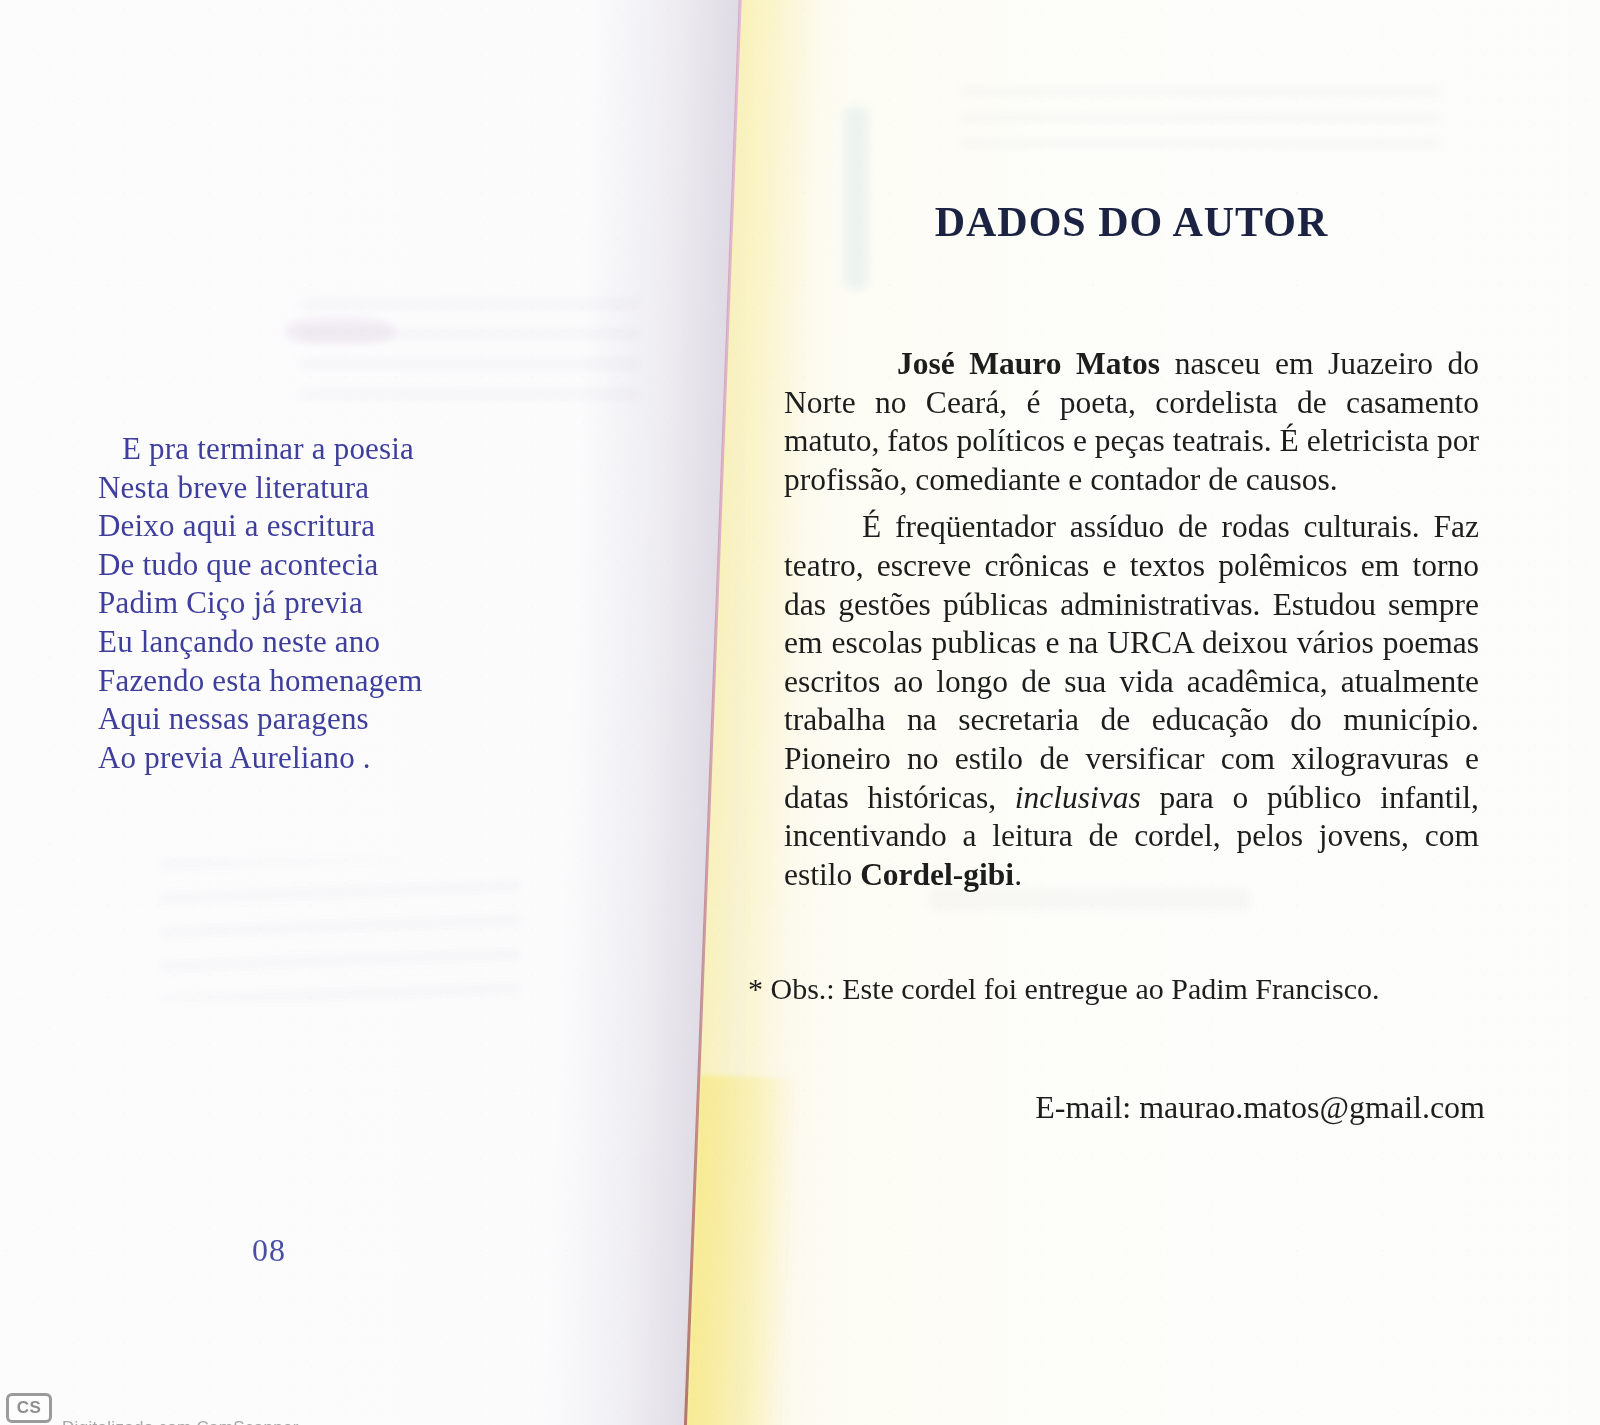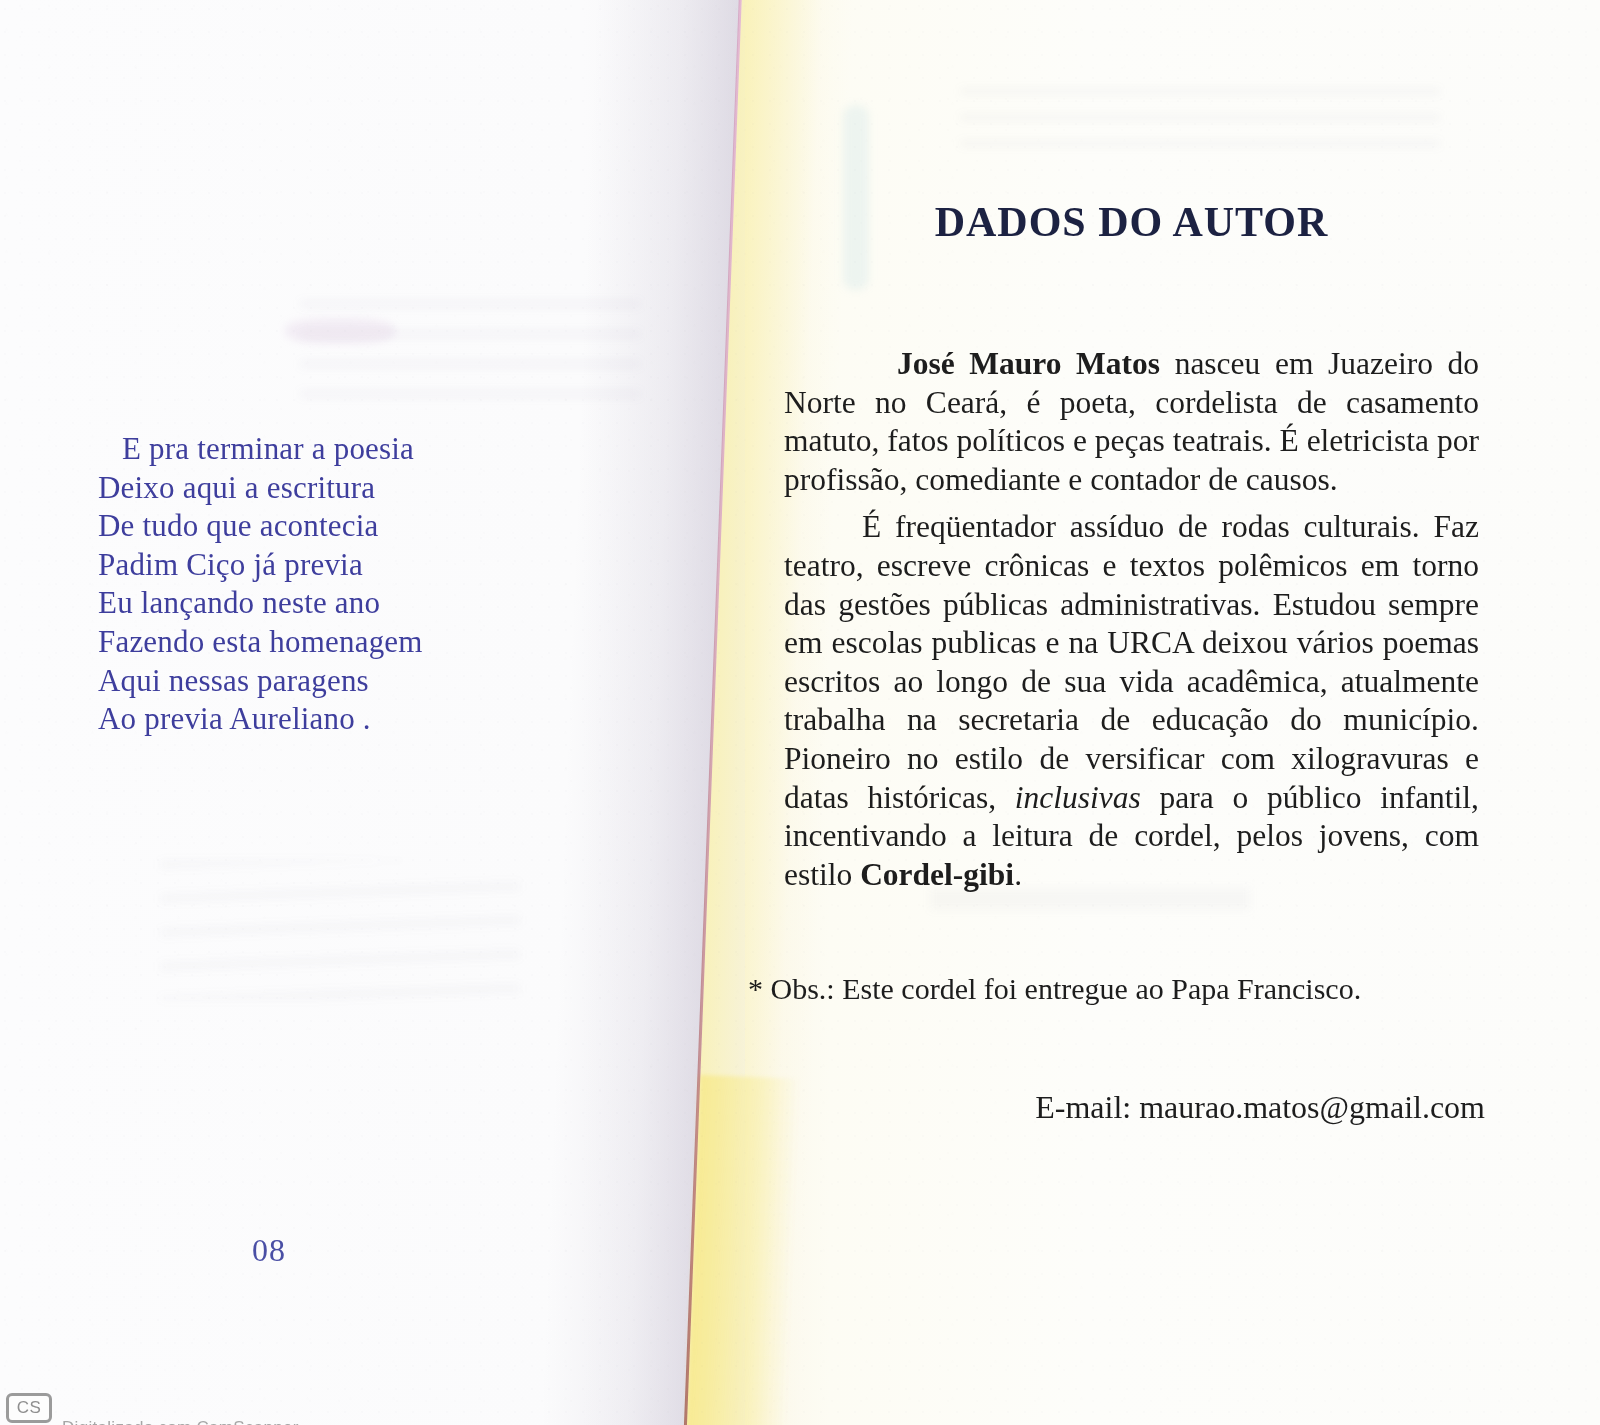--- a/index.html
+++ b/index.html
@@ -109,21 +109,21 @@
   }
 
   
   .watermark{
     position:absolute;left:6px;top:1393px;height:30px;
     display:flex;align-items:center;gap:10px;
     font-family:"Liberation Sans","DejaVu Sans",sans-serif;
   }
   .cs-badge{
     width:40px;height:24px;border:3px solid #9b9b9b;border-radius:6px;
-    background:#fdfdfd;color:#8f8f8f;font-weight:normal;font-size:17px;
+    background:#fdfdfd;color:#8f8f8f;font-weight:bold;font-size:17px;
     display:flex;align-items:center;justify-content:center;letter-spacing:.5px;
   }
   .cs-text{color:var(--watermark_gray,#a6a6a6);font-size:17px;letter-spacing:.3px;margin-top:40px;}
 </style>
 </head>
 <body>
 
 <div class="scan">
 
   <div class="left-page"></div>
@@ -136,39 +136,40 @@
 
   <div class="smudge sm1"></div>
   <div class="smudge sm2"></div>
   <div class="smudge sm3"></div>
   <div class="smudge sm4"></div>
   <div class="smudge sm5"></div>
   <div class="smudge sm6"></div>
 
   <div class="poem">
       <div class="poem-line">E pra terminar a poesia</div>
+      <div class="poem-line">Nesta breve literatura</div>
       <div class="poem-line">Deixo aqui a escritura</div>
       <div class="poem-line">De tudo que acontecia</div>
       <div class="poem-line">Padim Ciço já previa</div>
       <div class="poem-line">Eu lançando neste ano</div>
       <div class="poem-line">Fazendo esta homenagem</div>
       <div class="poem-line">Aqui nessas paragens</div>
       <div class="poem-line">Ao previa Aureliano .</div>
     </div>
 
   <div class="page-number">08</div>
 
   <div class="author-title">DADOS DO AUTOR</div>
 
   <div class="author-body">
     <p class="para1"><span style="font-weight: bold;">José Mauro Matos</span><span> nasceu em Juazeiro do Norte no Ceará, é poeta, cordelista de casamento matuto, fatos políticos e peças teatrais. É eletricista por profissão, comediante e contador de causos.</span></p>
     <p class="para2"><span>É freqüentador assíduo de rodas culturais. Faz teatro, escreve crônicas e textos polêmicos em torno das gestões públicas administrativas. Estudou sempre em escolas publicas e na URCA deixou vários poemas escritos ao longo de sua vida acadêmica, atualmente trabalha na secretaria de educação do município. Pioneiro no estilo de versificar com xilogravuras e datas históricas, </span><span style="font-style: italic;">inclusivas</span><span> para o público infantil, incentivando a leitura de cordel, pelos jovens, com estilo </span><span style="font-weight: bold;">Cordel-gibi</span><span>.</span></p>
   </div>
 
-  <div class="note-line">* Obs.: Este cordel foi entregue ao Papa Francisco.</div>
+  <div class="note-line">* Obs.: Este cordel foi entregue ao Padim Francisco.</div>
 
   <div class="contact-block">
     <div>E-mail: maurao.matos@gmail.com</div>
   </div>
 
   <div class="watermark">
     <div class="cs-badge">CS</div>
     <div class="cs-text">Digitalizado com CamScanner</div>
   </div>
 

